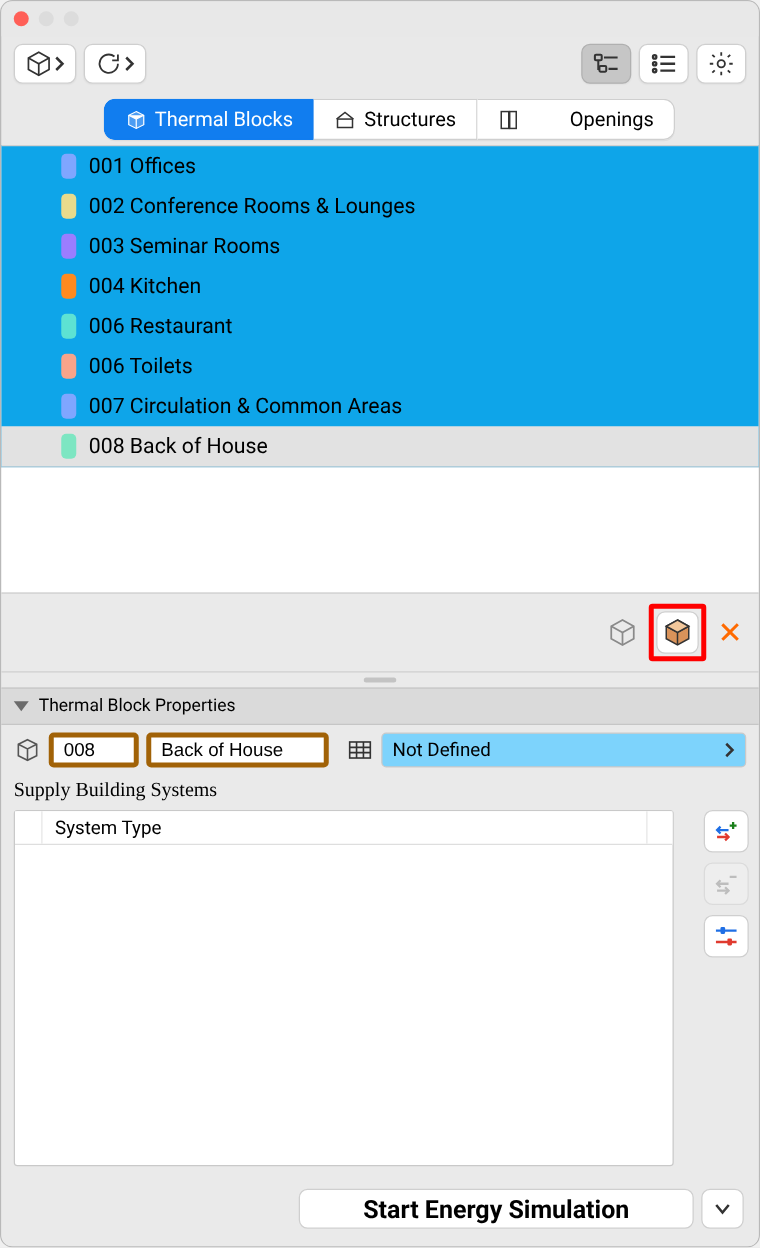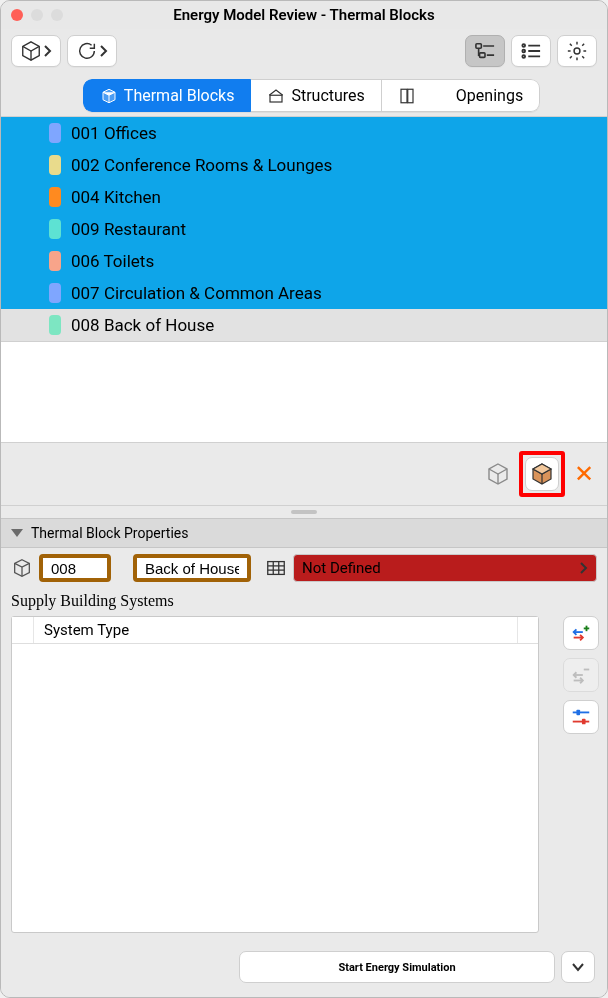--- a/index.html
+++ b/index.html
@@ -183,24 +183,24 @@
   }
   .input {
     background: #ffffff;
     border: 4px solid #a16207;
     border-radius: 4px;
     height: 28px;
     padding: 0 8px;
     font-size: 15px;
   }
   .input.num { width: 72px; }
-  .input.name { width: 118px; margin-left: 16px; }
+  .input.name { width: 146px; }
   .select {
     flex: 1;
-    background: #b91c1c;
+    background: #7dd3fc;
     border: 1px solid #c9c9c9;
     border-radius: 4px;
     height: 28px;
     display: flex; align-items: center; justify-content: space-between;
     padding: 0 8px;
     font-size: 15px;
     cursor: pointer;
   }
 
   .sub-header {
@@ -255,21 +255,21 @@
     display:flex; align-items:center;
     gap: 6px;
     padding: 10px 12px 14px;
     background:#eaeaea;
     flex: 0 0 auto;
   }
   .start-btn {
     flex:1; height: 32px;
     background:#fff; border:1px solid #cfcfcf; border-radius:7px;
     display:flex; align-items:center; justify-content:center;
-    font-weight: 700; font-size:11px;
+    font-weight: 700; font-size:20px;
     cursor:pointer;
   }
   .chev-btn {
     width: 34px; height: 32px;
     background:#fff; border:1px solid #cfcfcf; border-radius:7px;
     display:flex; align-items:center; justify-content:center;
     cursor:pointer;
   }
 
   .leadspacer { width: 220px; }
@@ -278,21 +278,20 @@
 <body>
 
 <div class="window">
 
   <div class="titlebar">
     <div class="traffic">
       <div class="dot red"></div>
       <div class="dot"></div>
       <div class="dot"></div>
     </div>
-    <div class="title-text">Energy Model Review - Thermal Blocks</div>
   </div>
 
   <div class="toolbar">
     <div class="btn">
       <svg width="22" height="22" viewBox="0 0 24 24" fill="none" stroke="#333" stroke-width="1.5">
         <path d="M12 2 L21 7 L21 17 L12 22 L3 17 L3 7 Z"></path>
           <path d="M3 7 L12 12 L21 7"></path>
           <path d="M12 12 L12 22"></path>
       </svg>
       <svg width="10" height="14" viewBox="0 0 10 14" fill="none" stroke="#333" stroke-width="2">
@@ -365,26 +364,30 @@
   <div class="list" id="block-list">
       <div class="list-row">
         <div class="chip" style="background: rgb(127, 166, 255);"></div>
         <span>001 Offices</span>
       </div>
       <div class="list-row">
         <div class="chip" style="background: rgb(233, 219, 140);"></div>
         <span>002 Conference Rooms &amp; Lounges</span>
       </div>
       <div class="list-row">
+        <div class="chip" style="background: rgb(155, 125, 255);"></div>
+        <span>003 Seminar Rooms</span>
+      </div>
+      <div class="list-row">
         <div class="chip" style="background: rgb(255, 138, 31);"></div>
         <span>004 Kitchen</span>
       </div>
       <div class="list-row">
         <div class="chip" style="background: rgb(93, 226, 211);"></div>
-        <span>009 Restaurant</span>
+        <span>006 Restaurant</span>
       </div>
       <div class="list-row">
         <div class="chip" style="background: rgb(248, 164, 138);"></div>
         <span>006 Toilets</span>
       </div>
       <div class="list-row">
         <div class="chip" style="background: rgb(127, 166, 255);"></div>
         <span>007 Circulation &amp; Common Areas</span>
       </div>
       <div class="list-row selected">

